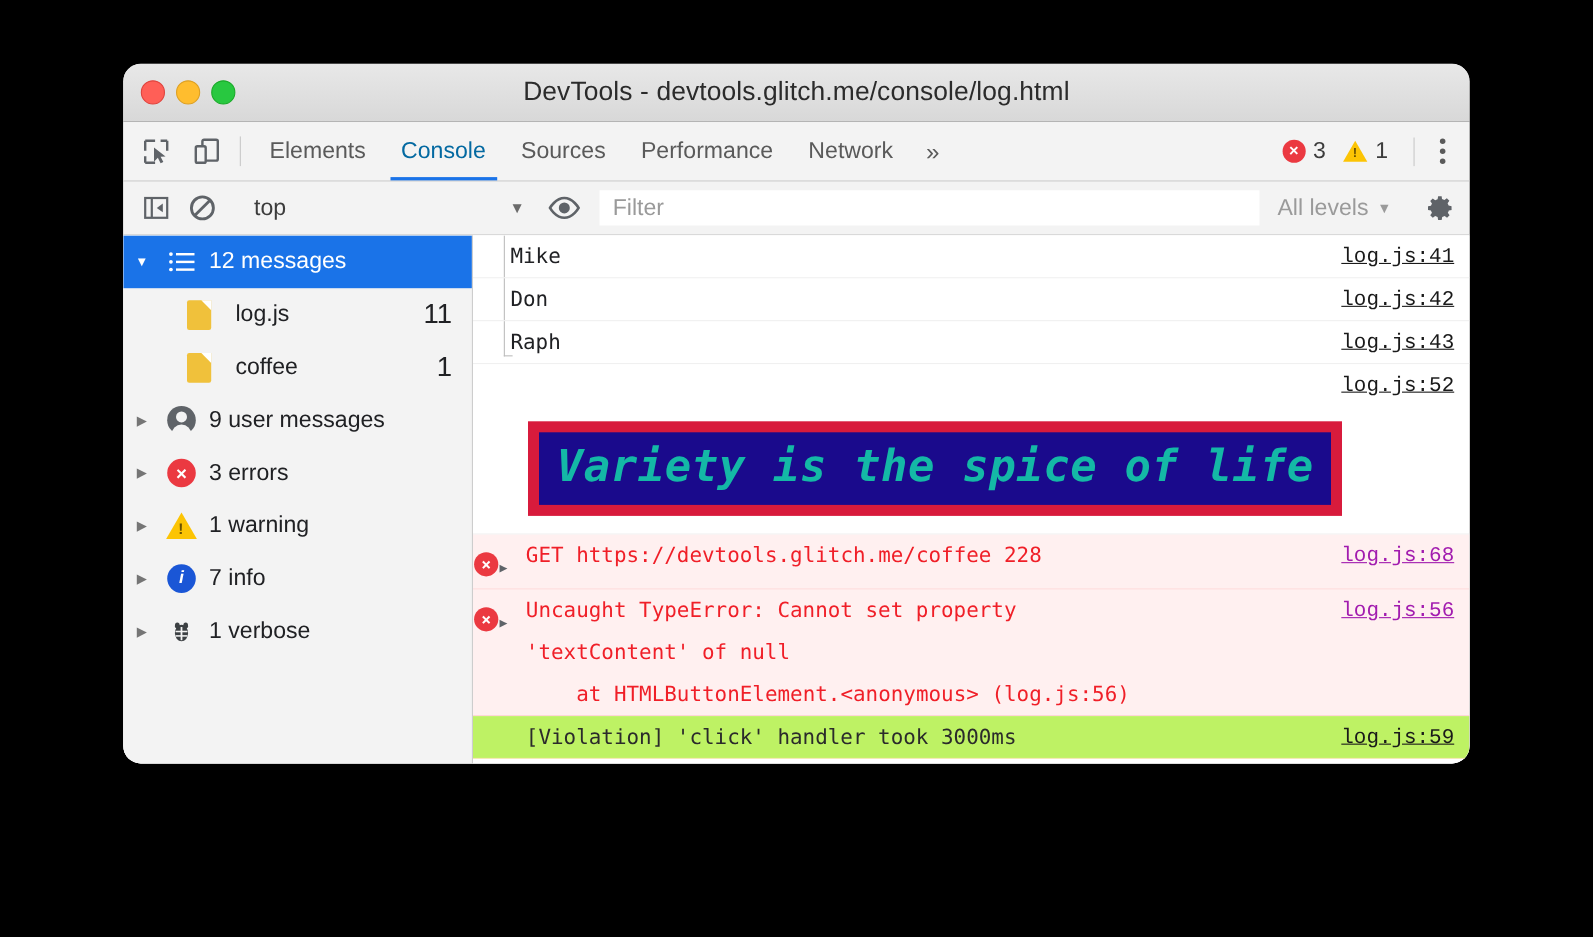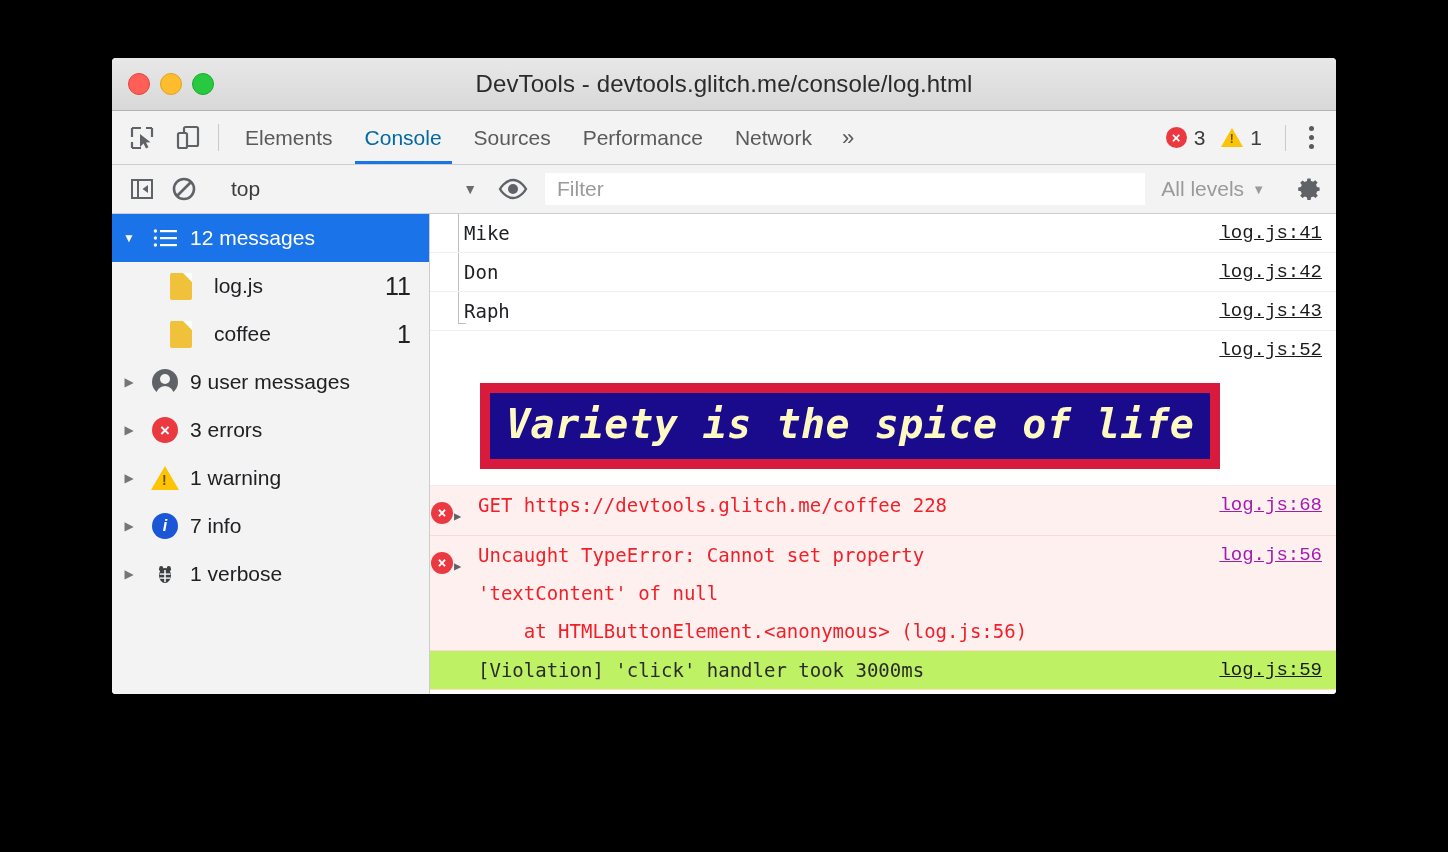--- a/index.html
+++ b/index.html
@@ -20,21 +20,21 @@
     background: #000000;
   }
 
   
   .window {
     position: absolute;
     left: 112px;
     top: 58px;
     width: 1224px;
     height: 636px;
-    border-radius: 4px;
+    border-radius: 16px;
     background: #f3f3f3;
     overflow: hidden;
     box-shadow: 0 6px 26px rgba(0,0,0,0.55);
   }
 
   
   .titlebar {
     position: relative;
     height: 52px;
     background: linear-gradient(to bottom, #e8e8e8 0%, #d8d8d8 100%);
@@ -410,21 +410,21 @@
   }
   .styled-box {
     margin-left: 50px;
     margin-right: 80px;
     background: #d81b3c;
     padding: 10px;
     display: inline-block;
   }
   .styled-inner {
     background: #1a0a8c;
-    color: #fef9c3;
+    color: #14b8a6;
     font-family: "DejaVu Sans Mono", monospace;
     font-style: italic;
     font-weight: bold;
     font-size: 40px;
     line-height: 1.35;
     padding: 4px 16px 8px 16px;
     letter-spacing: 0.5px;
     white-space: nowrap;
   }
   .msg.sourceonly {

